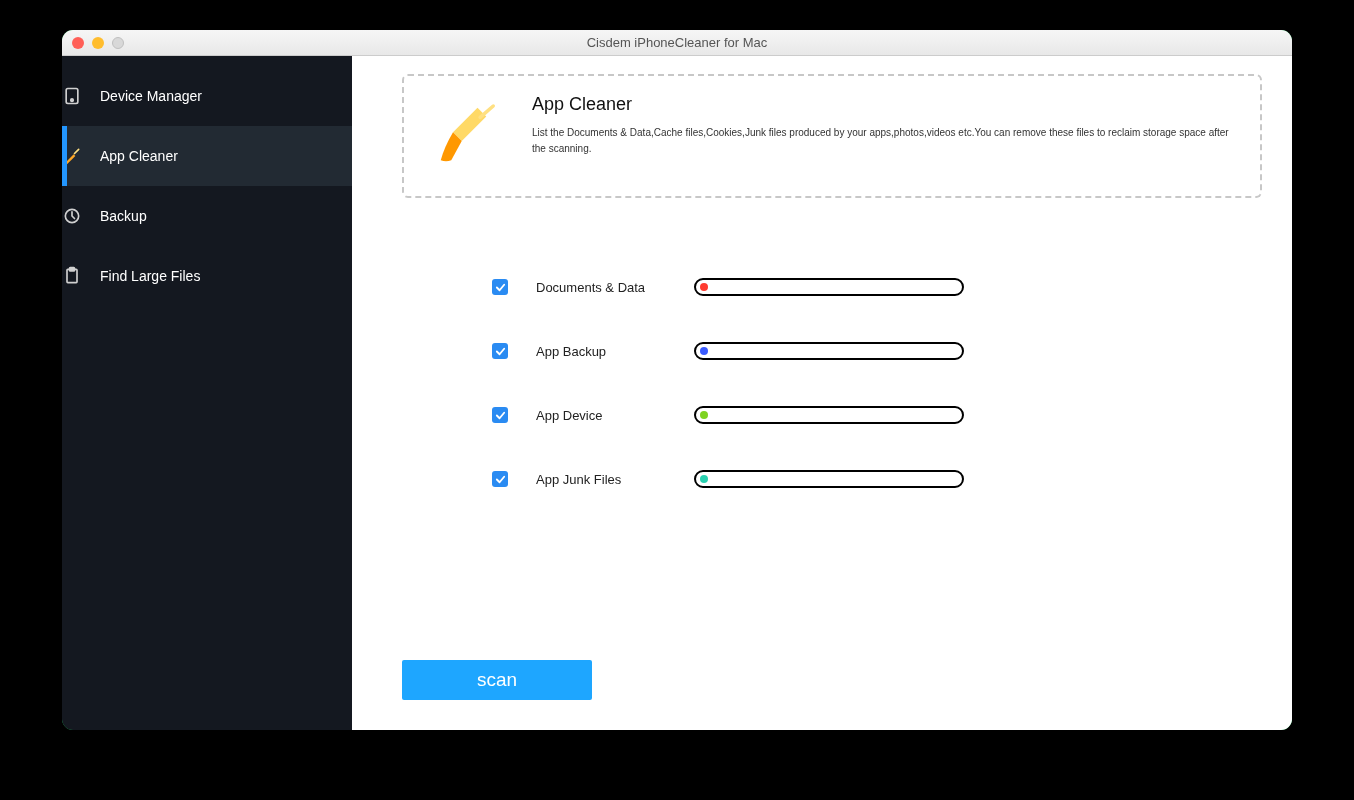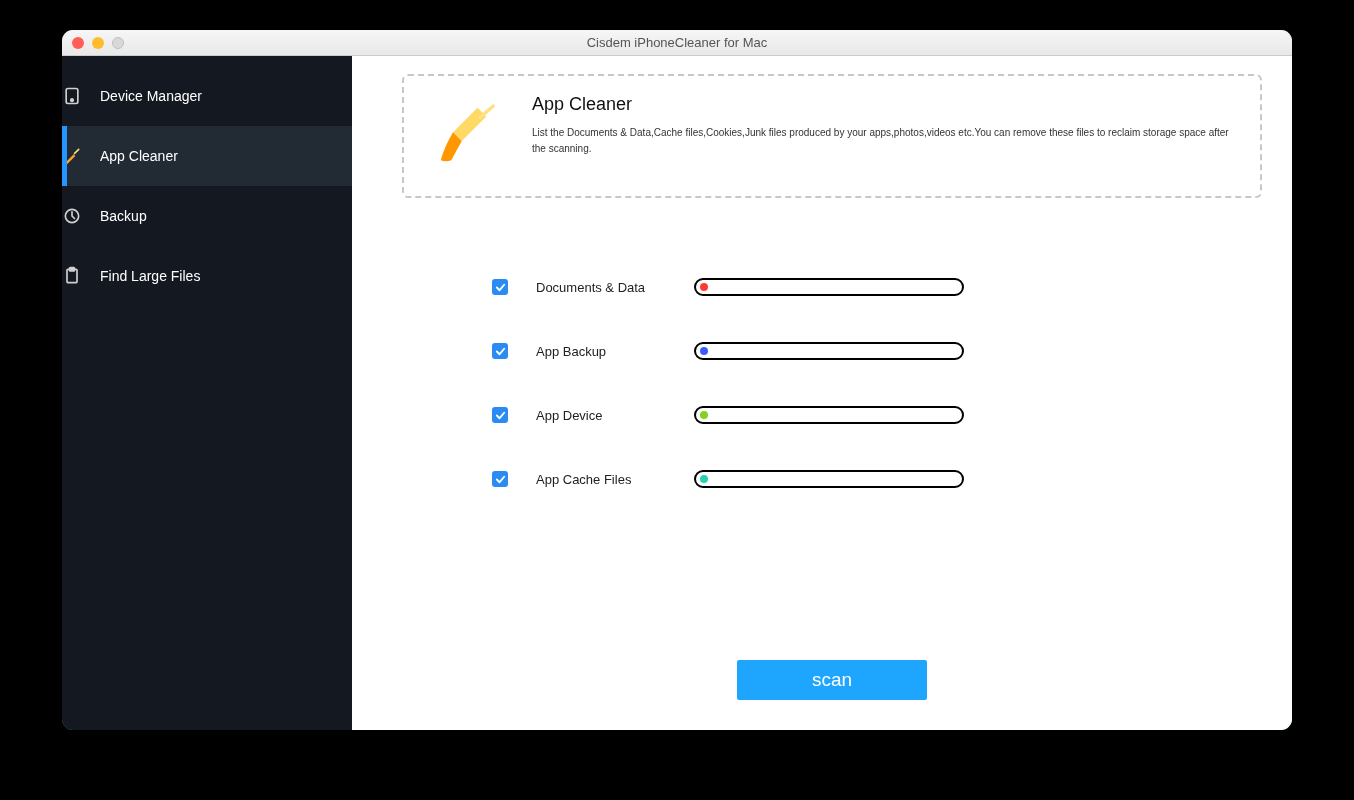--- a/index.html
+++ b/index.html
@@ -132,21 +132,20 @@
 .dot {
   position:absolute;
   left: 4px; top: 50%;
   transform: translateY(-50%);
   width: 8px; height: 8px;
   border-radius:50%;
 }
 .scan-wrap {
   margin-top: auto;
   display:flex;
-  justify-content:center;
   padding-bottom: 10px;
 }
 .scan-btn {
   width: 190px; height: 40px;
   background:#1ea6ff;
   color:#fff;
   border:none;
   font-size: 19px;
   cursor:pointer;
   border-radius:2px;
@@ -262,21 +261,21 @@
             <div class="dot" style="background:#7ed321"></div>
           </div>
         </div>
 
         <div class="cat-row">
           <div class="chk">
             <svg viewBox="0 0 12 12">
                 <path d="M2 6 L5 9 L10 3" stroke="#fff" stroke-width="2" fill="none" stroke-linecap="round" stroke-linejoin="round"></path>
               </svg>
           </div>
-          <span class="cat-label">App Cache Files</span>
+          <span class="cat-label">App Junk Files</span>
           <div class="bar">
             <div class="dot" style="background:#2ad1b1"></div>
           </div>
         </div>
 
       </div>
 
       <div class="scan-wrap">
         <button class="scan-btn">scan</button>
       </div>

